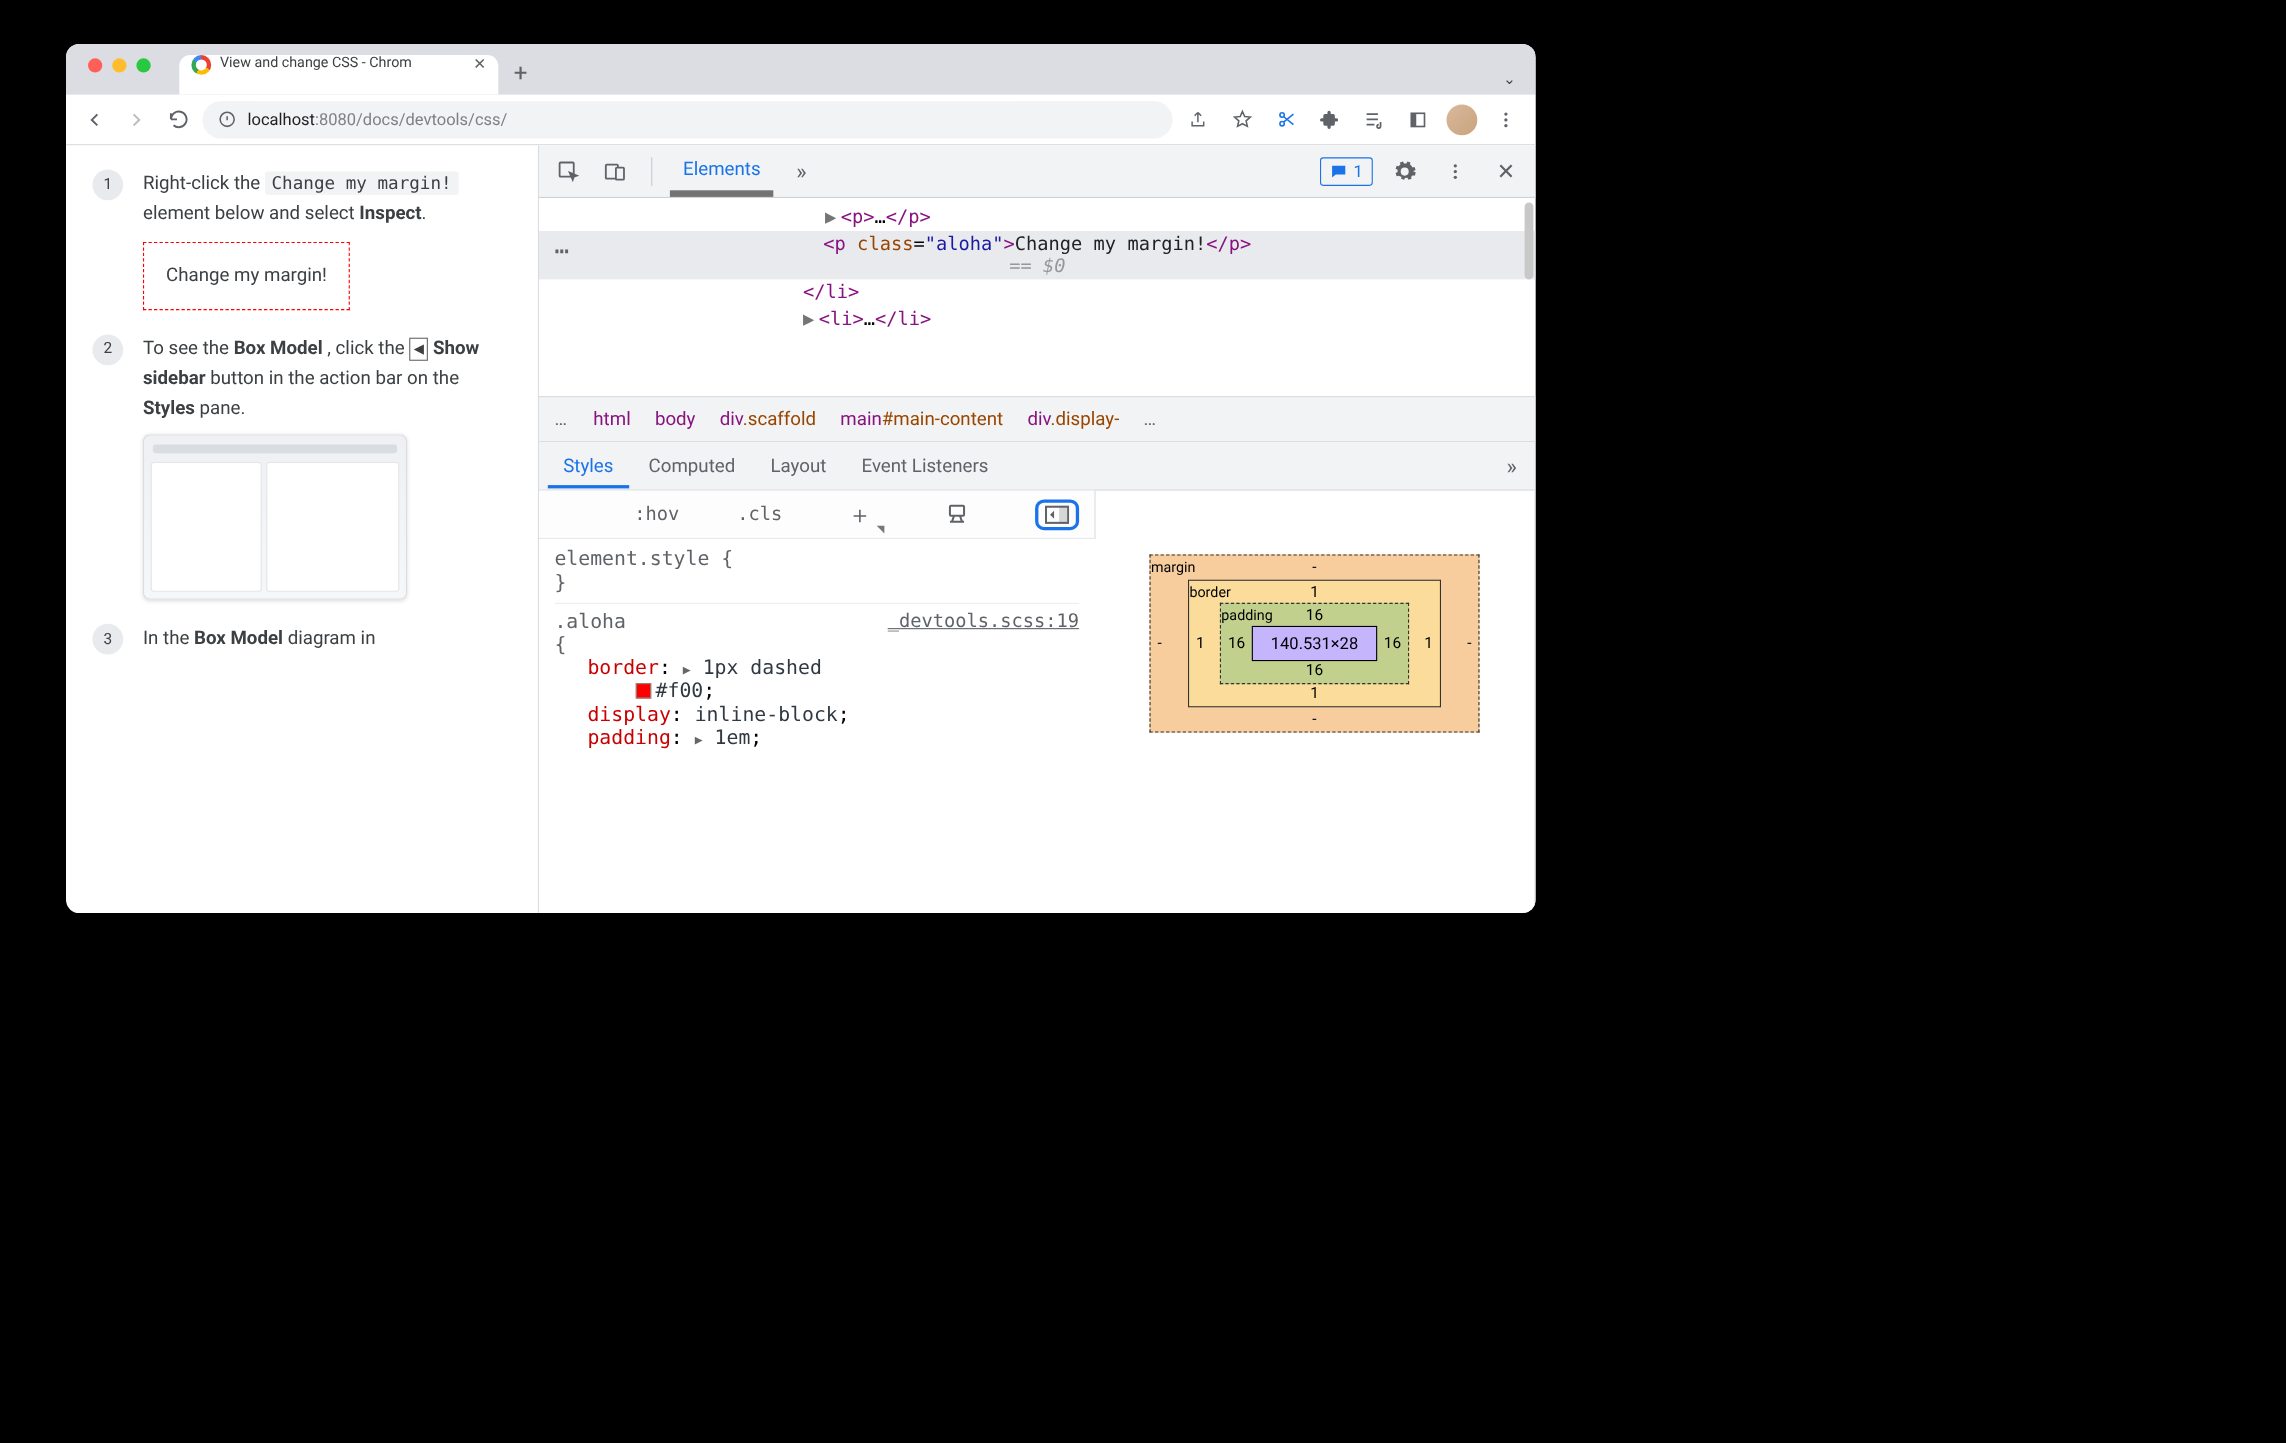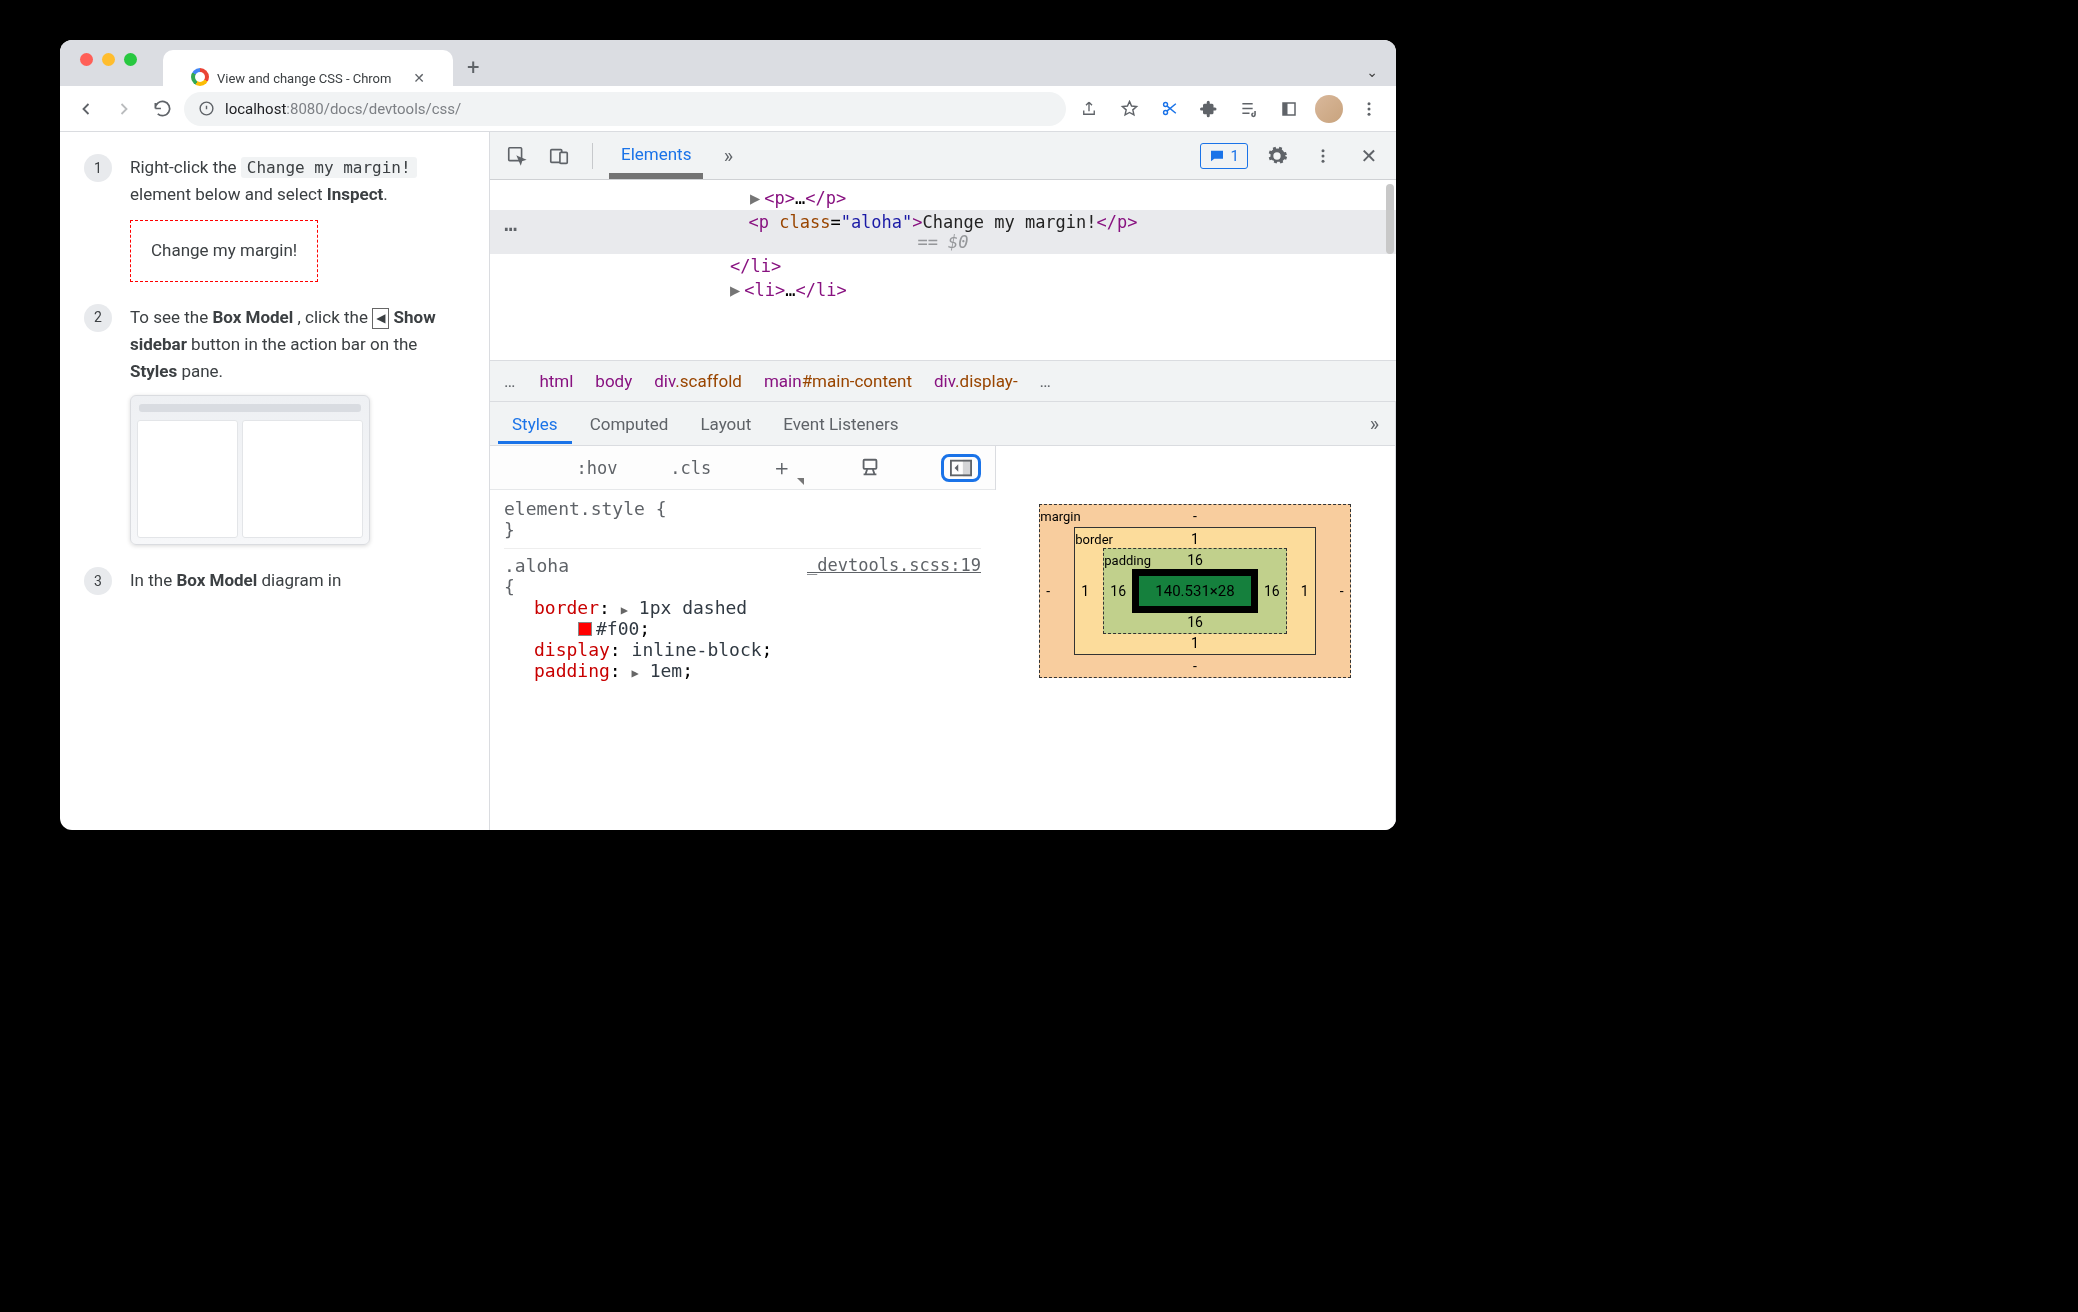--- a/index.html
+++ b/index.html
@@ -34,22 +34,22 @@
 .traffic { display: flex; gap: 9px; align-items: center; height: 100%; padding: 0 8px 8px 8px; align-self: center; }
 .tl { width: 13px; height: 13px; border-radius: 50%; }
 .tl.red { background: #ff5f57; }
 .tl.yellow { background: #ffbd2e; }
 .tl.green { background: #28c840; }
 .tab {
   background: #fff;
   border-radius: 10px 10px 0 0;
   height: 36px;
   display: flex;
-  align-items: flex-end;
-  padding: 0 28px;
+  align-items: flex-start;
+  padding: 0 11px;
   gap: 8px;
   min-width: 290px;
   font-size: 13px;
   color: #3c4043;
   margin-left: 18px;
 }
 .favicon {
   width: 18px; height: 18px; border-radius: 50%;
   background: conic-gradient(#ea4335 0 120deg, #fbbc05 120deg 210deg, #34a853 210deg 300deg, #4285f4 300deg 360deg);
   position: relative;
@@ -218,21 +218,21 @@
 .prop-val { color:#303942; }
 .swatch { display:inline-block; width:14px; height:14px; background:#f00; border:1px solid #888; vertical-align:-1px; margin-right:4px;}
 .disclosure{ color:#666; font-size:12px; }
 
 .boxmodel-panel { flex:0 0 400px; display:flex; flex-direction:column; }
 .boxmodel { flex:1; padding:14px; display:flex; align-items:flex-start; justify-content:center;}
 .bm-layer { position:relative; text-align:center; font-size:14px; }
 .bm-margin { background:#f8cd9e; border:1px dashed #333; padding:22px 34px; }
 .bm-border { background:#fcdc9b; border:1px solid #333; padding:20px 28px;}
 .bm-padding { background:#c1d08c; border:1px dashed #333; padding:20px 28px;}
-.bm-content { background:#15803d; border:7px solid #000000; padding:6px 16px; font-size:15px;}
+.bm-content { background:#c4b5fd; border:1px solid #000000; padding:6px 16px; font-size:15px;}
 .bm-label { position:absolute; top:4px; left:0; font-size:13px;}
 .bm-num { position:absolute; font-size:14px; }
 .bm-num.top{ top:3px; left:50%; transform:translateX(-50%);}
 .bm-num.bottom{ bottom:3px; left:50%; transform:translateX(-50%);}
 .bm-num.left{ left:6px; top:50%; transform:translateY(-50%);}
 .bm-num.right{ right:6px; top:50%; transform:translateY(-50%);}
 
 .scroll-thumb{position:absolute;right:2px;width:8px;background:#c8c8c8;border-radius:4px;}
 </style>
 </head>

